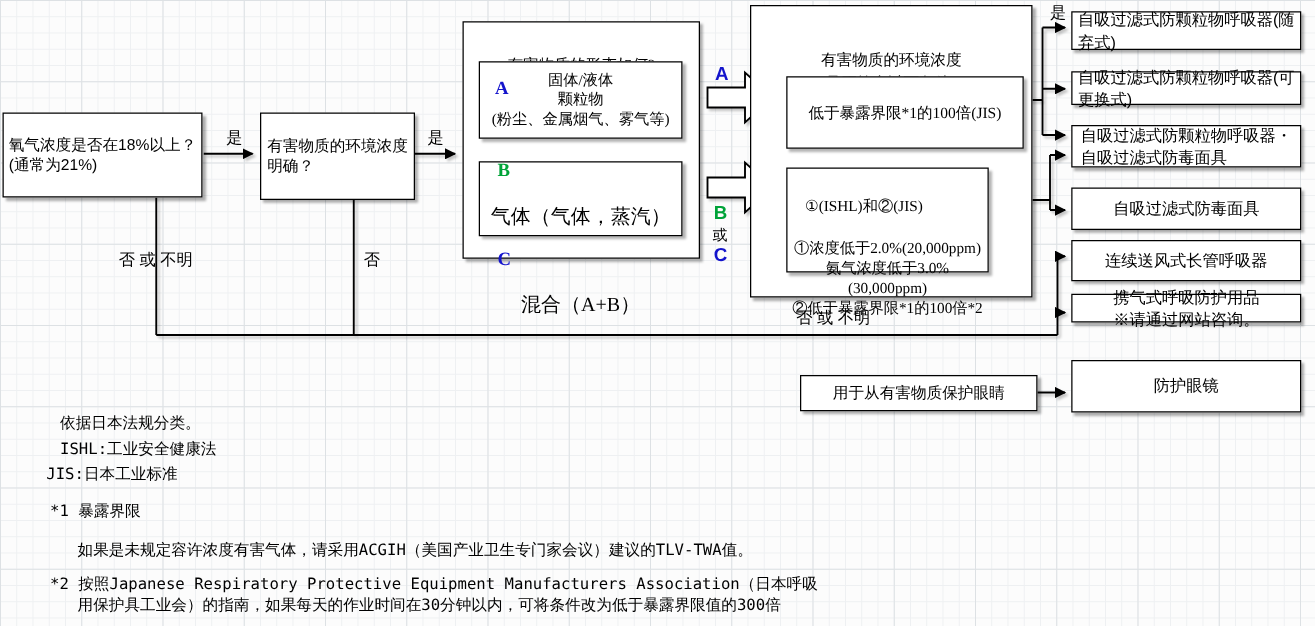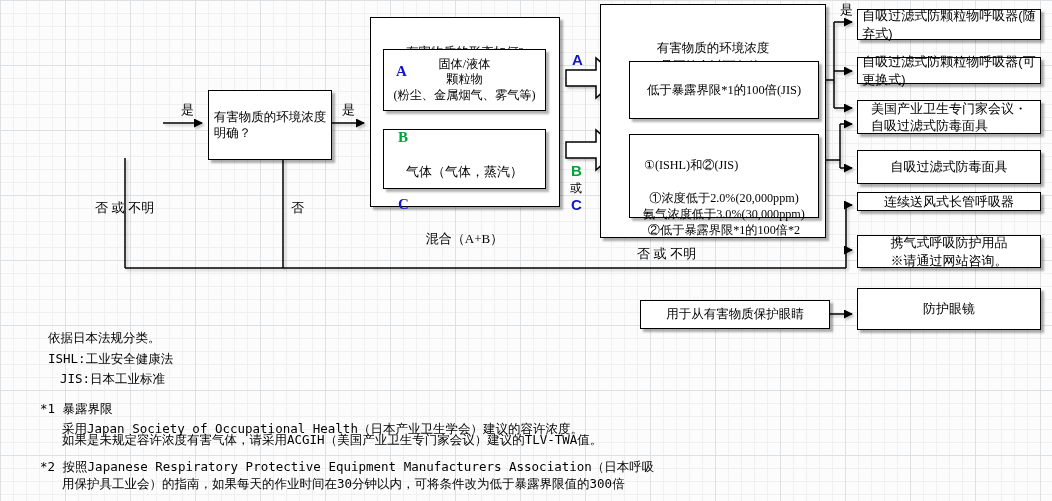--- a/index.html
+++ b/index.html
@@ -27,30 +27,30 @@
   .inner-box{
     position:absolute;background:#fff;border:1.5px solid #000;box-sizing:border-box;
     box-shadow:2.5px 2.5px 2px rgba(0,0,0,0.3);
   }
   .option-a{left:12px;top:31px;width:163px;height:62px;
     display:flex;align-items:center;justify-content:center;}
   .opt-lines{white-space:pre-line;font-size:12.2px;line-height:1.28;}
   .option-bc{left:12px;top:111px;width:163px;height:60px;
     display:flex;flex-direction:column;justify-content:space-evenly;}
   .opt-row{position:relative;width:100%;}
-  .opt-text{font-size:13px;text-align:center;}
+  .opt-text{font-size:16px;text-align:center;}
   .key{font-weight:bold;font-size:15px;}
   .option-a .key{position:absolute;left:12px;top:12px;}
   .opt-row .key{position:absolute;left:14px;top:-2px;}
   .key-blue{color:#1414cc;}
   .key-green{color:#00a338;}
   .env-title{margin-top:17px;white-space:pre-line;font-size:12.5px;line-height:1.45;}
   .cond-a{left:28px;top:56px;width:190px;height:58px;
     display:flex;align-items:center;justify-content:center;font-size:12.4px;text-align:center;}
-  .cond-bc{left:28px;top:129px;width:190px;height:84px;font-size:12.2px;}
+  .cond-bc{left:28px;top:129px;width:162px;height:84px;font-size:12.2px;}
   .cond-head{text-align:left;padding:6px 0 2px 14px;}
   .cond-lines{white-space:pre-line;line-height:1.3;}
   .rbox{left:857px;width:184px;font-size:13px;}
   .lbl{position:absolute;font-size:13px;white-space:nowrap;}
   .lbl-key{position:absolute;font-weight:bold;font-size:15px;white-space:nowrap;}
   .lbl-or{position:absolute;font-size:12px;}
   .legend-line,.fn-line{
     position:absolute;font-family:"DejaVu Sans Mono",monospace;
     font-size:12.5px;white-space:nowrap;
   }
@@ -85,20 +85,22 @@
       <line x1="840" y1="124" x2="852" y2="124" marker-end="url(#ah)"></line>
       <line x1="840" y1="168" x2="852" y2="168" marker-end="url(#ah)"></line>
       <line x1="802" y1="314" x2="852" y2="314" marker-end="url(#ah)"></line>
     </g>
     <g fill="#fff" stroke="#000" stroke-width="1.5">
       <polygon points="566,70 596,70 596,58 618,78 596,98 596,86 566,86"></polygon>
       <polygon points="566,142 596,142 596,130 618,150 596,170 596,158 566,158"></polygon>
     </g>
   </svg>
 
+  <div class="box" style="left:2px;top:90px;width:160px;height:68px">氧气浓度是否在18%以上？
+(通常为21%)</div>
 
   <div class="box" style="left:208px;top:90px;width:124px;height:70px">有害物质的环境浓度
 明确？</div>
 
   <div class="box form-box" style="left:370px;top:17px;width:190px;height:190px">
     <div class="form-title">有害物质的形态如何?</div>
     <div class="inner-box option-a">
       <span class="key key-blue">A</span>
       <div class="opt-lines">固体/液体
 颗粒物
@@ -125,44 +127,43 @@
       <div class="cond-lines">①浓度低于2.0%(20,000ppm)
 氨气浓度低于3.0%(30,000ppm)
 ②低于暴露界限*1的100倍*2</div>
     </div>
   </div>
 
   <div class="box rbox" style="top:9px;height:31px">自吸过滤式防颗粒物呼吸器(随
 弃式)</div>
   <div class="box rbox" style="top:57px;height:27px">自吸过滤式防颗粒物呼吸器(可
 更换式)</div>
-  <div class="box rbox" style="top:100px;height:34px">美国产业卫生专门家会议・
+  <div class="box rbox" style="top:100px;height:34px">自吸过滤式防颗粒物呼吸器・
 自吸过滤式防毒面具</div>
   <div class="box rbox" style="top:150px;height:34px">自吸过滤式防毒面具</div>
-  <div class="box rbox" style="top:192px;height:19px">连续送风式长管呼吸器</div>
-  <div class="box rbox" style="top:235px;height:33px">携气式呼吸防护用品
+  <div class="box rbox" style="top:192px;height:33px">连续送风式长管呼吸器</div>
+  <div class="box rbox" style="top:235px;height:23px">携气式呼吸防护用品
 ※请通过网站咨询。</div>
 
   <div class="box" style="left:640px;top:300px;width:190px;height:29px">用于从有害物质保护眼睛</div>
   <div class="box rbox" style="top:288px;height:42px">防护眼镜</div>
 
   <div class="lbl" style="left:181px;top:101px">是</div>
   <div class="lbl" style="left:342px;top:101px">是</div>
   <div class="lbl" style="left:95px;top:199px">否 或 不明</div>
   <div class="lbl" style="left:291px;top:199px">否</div>
   <div class="lbl-key key-blue" style="left:572px;top:51px">A</div>
   <div class="lbl-key key-green" style="left:571px;top:162px">B</div>
   <div class="lbl-or" style="left:570px;top:180px">或</div>
   <div class="lbl-key key-blue" style="left:571px;top:196px">C</div>
   <div class="lbl" style="left:840px;top:1px">是</div>
   <div class="lbl" style="left:637px;top:245px">否 或 不明</div>
 
   <div class="legend-line" style="left:48px;top:330px">依据日本法规分类。</div>
   <div class="legend-line" style="left:48px;top:351px">ISHL:工业安全健康法</div>
-  <div class="legend-line" style="left:60px;top:371px">JIS:日本工业标准</div>
+  <div class="legend-line" style="left:37px;top:371px">JIS:日本工业标准</div>
 
   <div class="fn-line" style="left:40px;top:401px">*1 暴露界限</div>
-  <div class="fn-line" style="left:62px;top:421px">采用Japan Society of Occupational Health（日本产业卫生学会）建议的容许浓度。</div>
   <div class="fn-line" style="left:62px;top:432px">如果是未规定容许浓度有害气体，请采用ACGIH（美国产业卫生专门家会议）建议的TLV-TWA值。</div>
   <div class="fn-line" style="left:40px;top:459px">*2 按照Japanese Respiratory Protective Equipment Manufacturers Association（日本呼吸</div>
   <div class="fn-line" style="left:62px;top:476px">用保护具工业会）的指南，如果每天的作业时间在30分钟以内，可将条件改为低于暴露界限值的300倍</div>
 
 </div>
 
 </body></html>

